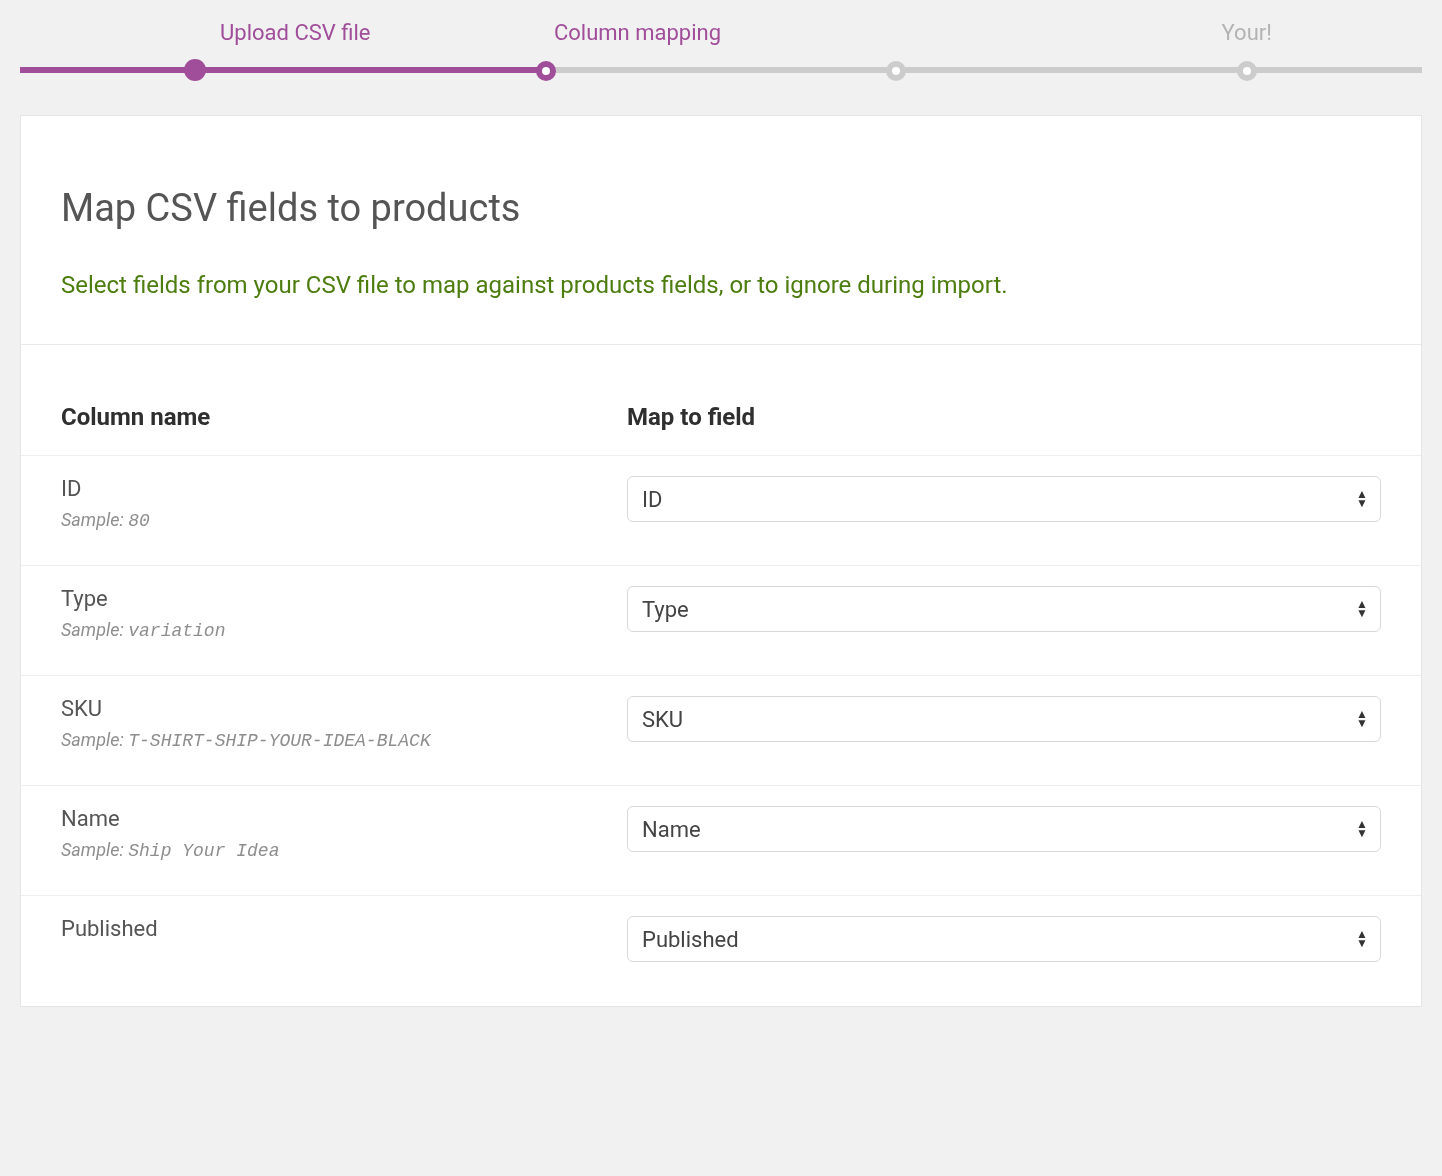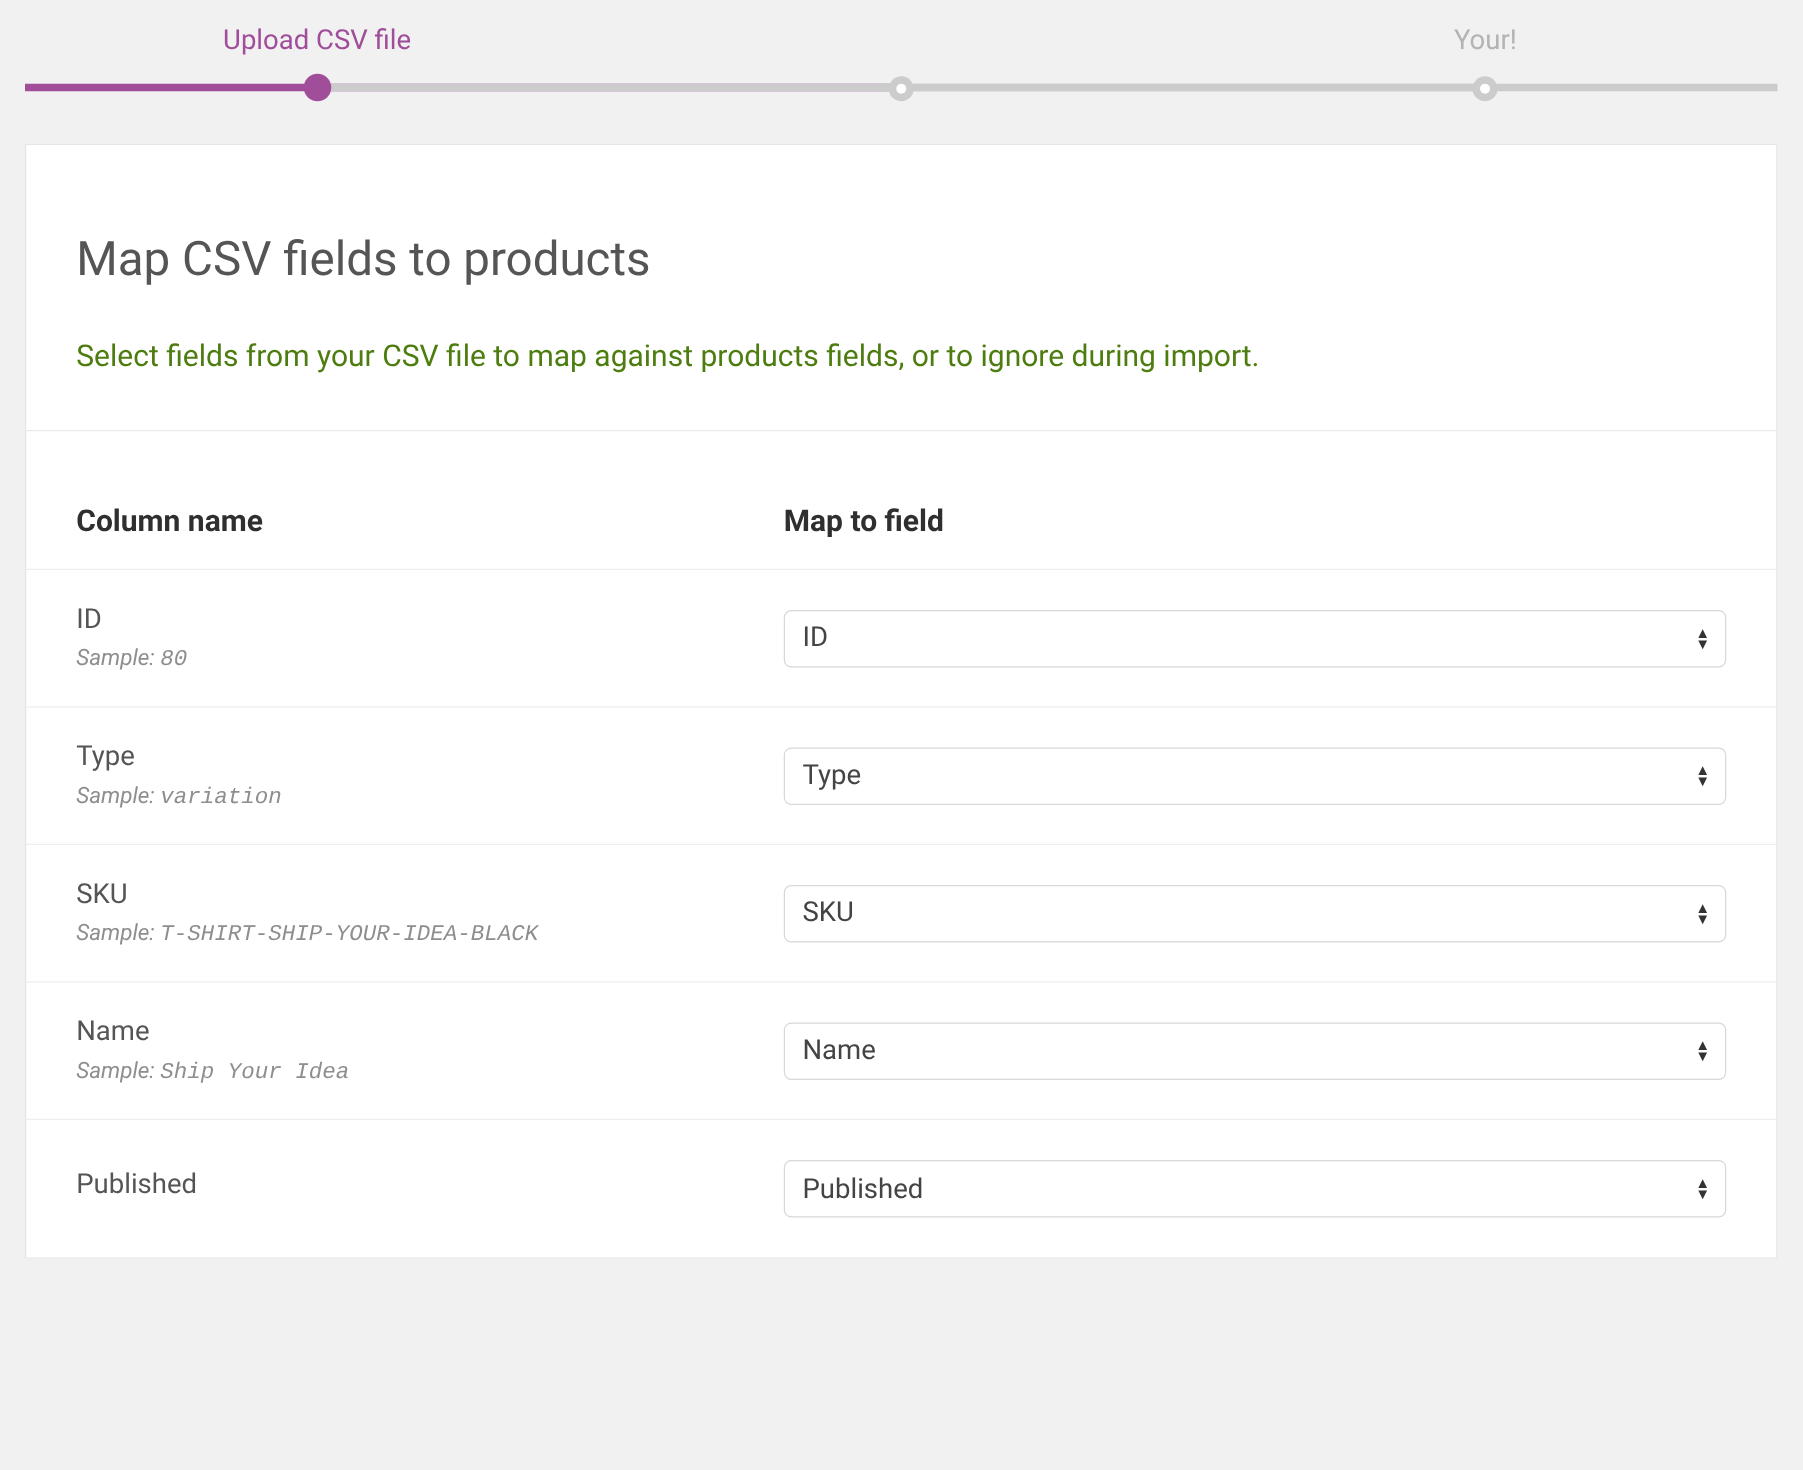--- a/index.html
+++ b/index.html
@@ -21,20 +21,21 @@
   padding-bottom: 28px;
 }
 .step-label {
   font-size: 22px;
   font-weight: 400;
   color: #b3b3b3;
 }
 .step.done .step-label,
 .step.active .step-label {
   color: #a04d9a;
+  text-align: right;
 }
 .step-bar {
   position: absolute;
   height: 6px;
   background: #cccccc;
   bottom: 0;
   left: -50%;
   right: 50%;
 }
 .step:first-child .step-bar {
@@ -126,21 +127,21 @@
 .th-col {
   font-size: 24px;
   font-weight: 700;
   color: #2f2f2f;
   margin-top: 34px;
 }
 .th-left { flex: 0 0 566px; }
 .th-right { flex: 1; }
 .row {
   display: flex;
-  align-items: center;
+  align-items: flex-start;
   padding: 20px 40px;
   border-bottom: 1px solid #eee;
   min-height: 110px;
 }
 .row .col-left {
   flex: 0 0 566px;
   padding-right: 20px;
 }
 .row .col-right {
   flex: 1;
@@ -190,20 +191,28 @@
 </head>
 <body>
 
 <div class="stepper">
   <div class="step done active-next">
     <div class="step-label">Upload CSV file</div>
     <div class="step-bar"></div>
     <div class="step-bar-after"></div>
     <div class="step-dot"></div>
   </div>
+  <div class="step done active">
+    <div class="step-label">Column mapping</div>
+    <div class="step-bar"></div>
+    <div class="step-bar-after" style="background:#cccccc"></div>
+    <div class="step-dot">
+        <div class="step-dot-inner"></div>
+      </div>
+  </div>
   <div class="step inactive">
     <div class="step-bar"></div>
     <div class="step-bar-after"></div>
     <div class="step-dot">
         <div class="step-dot-inner"></div>
       </div>
   </div>
   <div class="step inactive">
     <div class="step-label">Your!</div>
     <div class="step-bar"></div>

